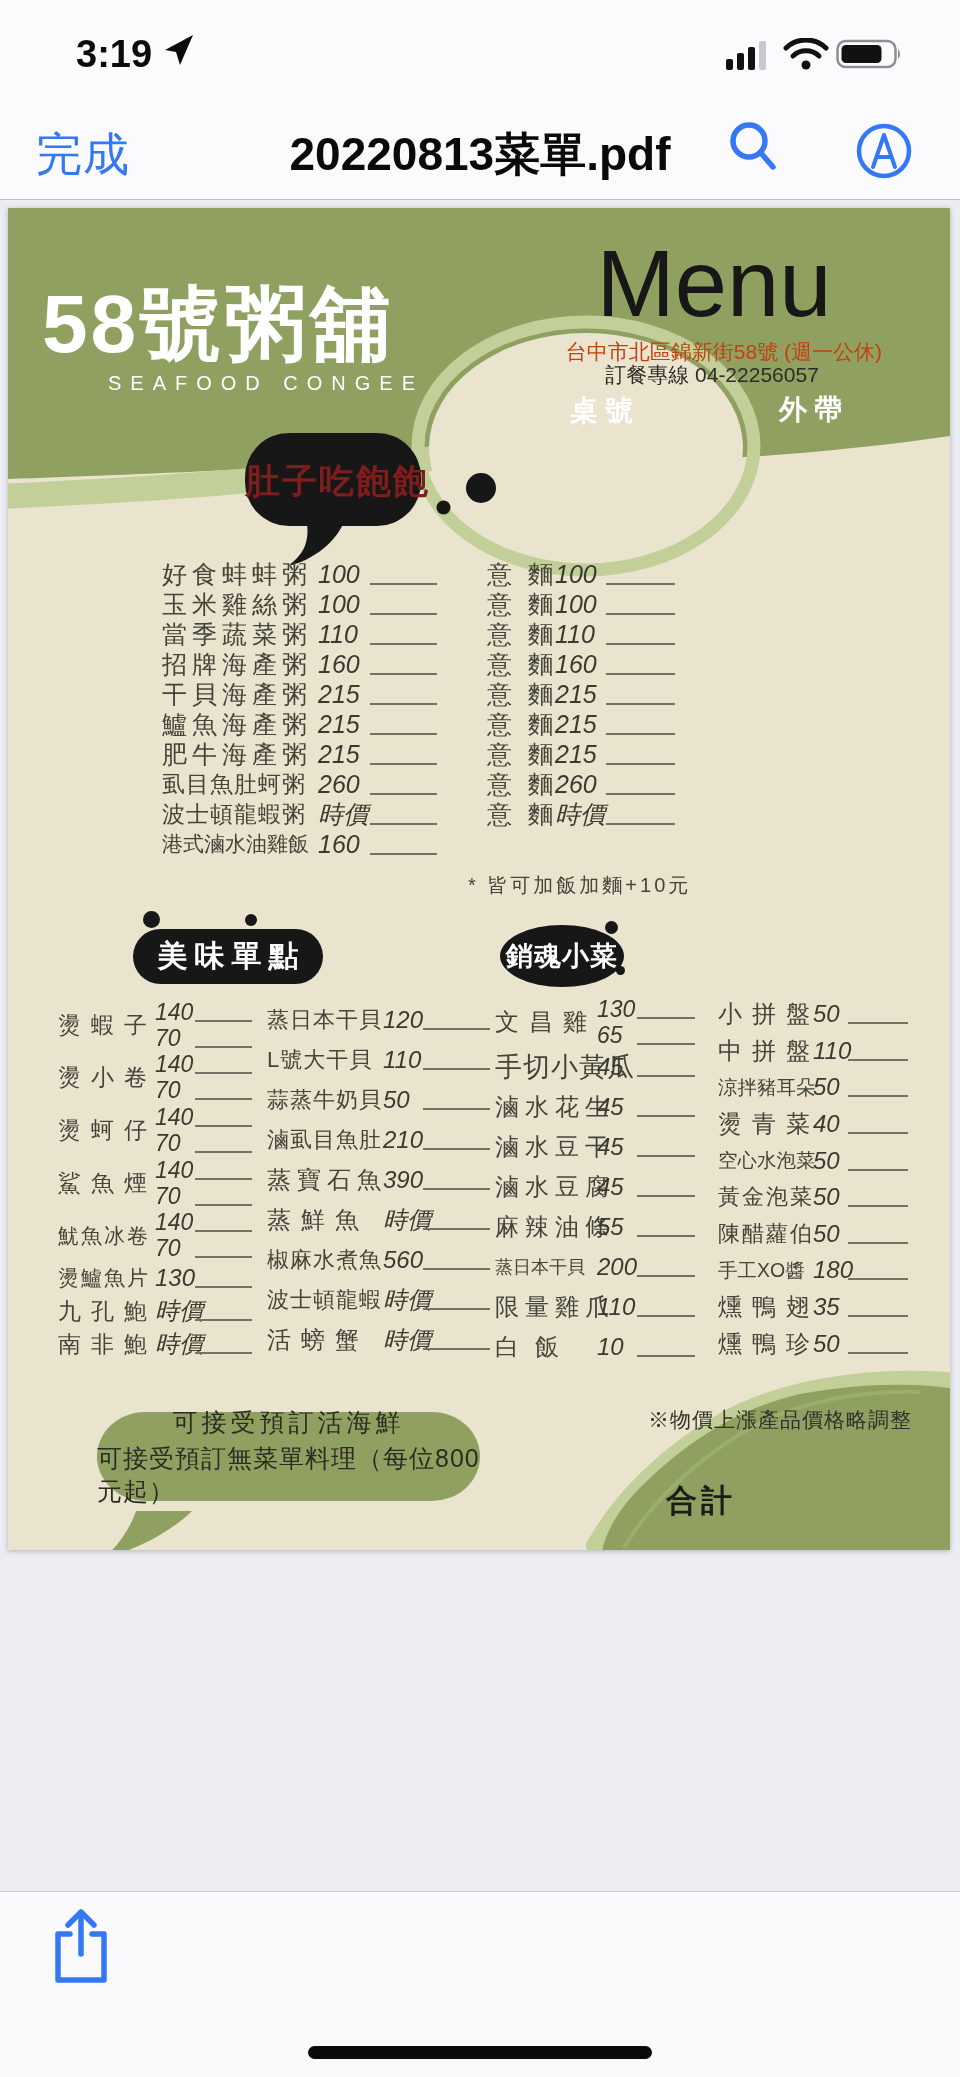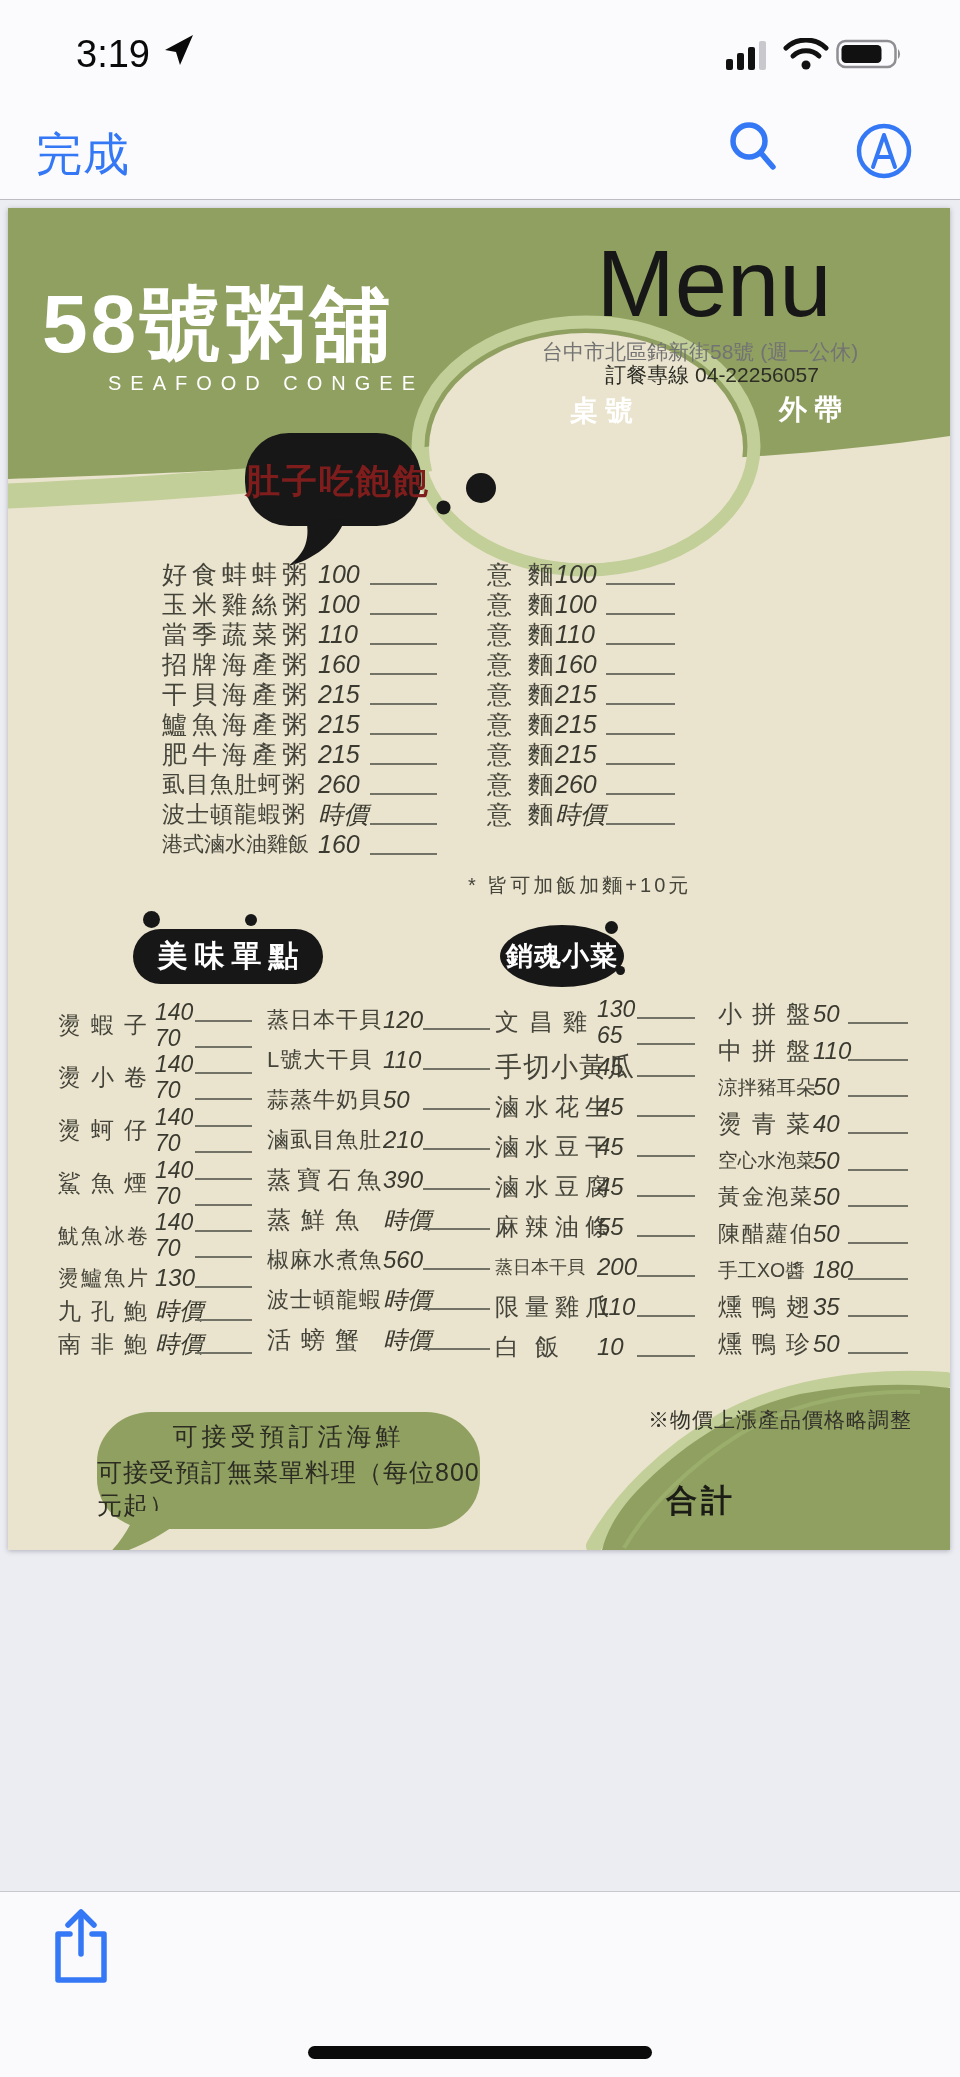--- a/index.html
+++ b/index.html
@@ -2,41 +2,41 @@
 <html><head>
 <meta charset="utf-8">
 <style>
   *{margin:0;padding:0;box-sizing:border-box}
   html,body{width:960px;background:#ecedf2}
   body{font-family:"Liberation Sans",sans-serif}
   .screen{position:relative;width:960px;height:2077px;background:#ecedf2;overflow:hidden}
 
   
   .chrome{position:absolute;top:0;left:0;width:960px;height:200px;background:#fbfbfd;border-bottom:1px solid #bcbcc2}
-  .time{position:absolute;left:76px;top:33px;font-size:38px;font-weight:400;color:#0a0a0a;letter-spacing:0}
+  .time{position:absolute;left:76px;top:33px;font-size:38px;font-weight:700;color:#0a0a0a;letter-spacing:0}
   .loc-arrow{position:absolute;left:163px;top:34px}
   .sig{position:absolute;left:726px;top:40px}
   .wifi{position:absolute;left:783px;top:38px}
   .batt{position:absolute;left:836px;top:38px}
   .done-btn{position:absolute;left:36px;top:124px;font-size:46px;color:#3478f6;background:none;border:none;letter-spacing:1px;font-family:Liberation Serif, serif}
   .doc-title{position:absolute;left:480px;top:124px;transform:translateX(-50%);font-size:46px;font-weight:700;color:#0a0a0a;white-space:nowrap}
   .nav-ic{position:absolute;background:none;border:none}
   .search-btn{left:726px;top:118px}
   .markup-btn{left:855px;top:122px}
 
   
   .viewport{position:absolute;top:201px;left:0;width:960px;height:1690px;background:#ecedf2}
   .page{position:absolute;left:8px;top:7px;width:942px;height:1342px;background:#eae4ce;box-shadow:0 1px 5px rgba(60,60,80,.35);overflow:hidden}
   .art{position:absolute;left:0;top:0}
   .abs{position:absolute;white-space:nowrap}
 
   .logo{left:34px;top:62px;font-size:82px;font-weight:700;color:#fff;letter-spacing:3px}
   .tagline{left:100px;top:164px;font-size:20px;font-weight:400;color:#fff;letter-spacing:9px}
   .menu-word{left:566px;top:22px;width:280px;text-align:center;font-size:94px;font-weight:400;color:#171717}
-  .addr1{left:534px;top:130px;width:340px;text-align:left;font-size:21px;color:#737373}
+  .addr1{left:534px;top:130px;width:340px;text-align:right;font-size:21px;color:#c2410c}
   .addr2{left:534px;top:153px;width:340px;text-align:center;font-size:21px;color:#2d2d26}
   .tableno{left:562px;top:184px;font-size:28px;font-weight:700;color:#fff;letter-spacing:7px}
   .takeout{left:771px;top:183px;font-size:28px;font-weight:700;color:#fff;letter-spacing:7px}
   .bubble-txt{left:237px;top:250px;width:176px;text-align:right;font-size:35px;font-weight:700;color:#7f1d1d;letter-spacing:2px}
 
   .dot{position:absolute;background:#171717;border-radius:50%}
 
   .pill{position:absolute;background:#171717;color:#fff;display:flex;align-items:center;justify-content:center;font-weight:700}
   .pill-a{left:125px;top:721px;width:190px;height:55px;border-radius:28px;font-size:30px;letter-spacing:7px;padding-left:7px}
   .pill-b{left:492px;top:717px;width:124px;height:62px;border-radius:50%;font-size:27px;letter-spacing:1px}
@@ -97,21 +97,21 @@
   .colD{left:710px;top:788px}
   .colD .mrow{height:36.6px}
   .colD .mname{width:95px}
   .colD .len4{font-size:22px;letter-spacing:2px}
   .colD .len5{font-size:19.5px;letter-spacing:0}
   .colD .pv{width:35px}
   .colD .ln{width:60px}
 
   .add-note{left:460px;top:664px;font-size:20px;color:#45443a;letter-spacing:3px}
   .price-note{left:640px;top:1198px;font-size:21px;color:#33322a;letter-spacing:1px;z-index:3}
-  .resv{position:absolute;left:89px;top:1204px;width:383px;height:117px;background:#90a061;border-radius:54px/50px;display:flex;flex-direction:column;align-items:center;justify-content:center;gap:3px;z-index:2}
+  .resv{position:absolute;left:89px;top:1204px;width:383px;height:89px;background:#90a061;border-radius:54px/50px;display:flex;flex-direction:column;align-items:center;justify-content:center;gap:3px;z-index:2}
   .resv-l1{font-size:25px;color:#2c2c22;letter-spacing:4px}
   .resv-l2{font-size:25px;color:#2c2c22;letter-spacing:1px}
   .resv-tail{position:absolute;left:96px;top:1303px;z-index:2}
   .total{left:658px;top:1272px;font-size:31px;font-weight:700;color:#1c1c16;letter-spacing:4px;z-index:3}
 
   
   .toolbar{position:absolute;top:1891px;left:0;width:960px;height:186px;background:#fafafc;border-top:1px solid #c8c8cd}
   .share-btn{position:absolute;left:48px;top:16px;background:none;border:none}
   .home-bar{position:absolute;left:308px;top:2046px;width:344px;height:13px;border-radius:7px;background:#0b0b0b}
 </style>
@@ -136,20 +136,21 @@
       <path d="M10 18 A19 19 0 0 1 36 18" fill="none" stroke="#111" stroke-width="5" stroke-linecap="round"></path>
       <circle cx="23" cy="27" r="4.5" fill="#111"></circle>
     </svg>
     <svg class="batt" width="70" height="32" viewBox="0 0 70 32">
       <rect x="1.5" y="3" width="58" height="26" rx="8" fill="none" stroke="#8e8e93" stroke-width="2.5"></rect>
       <rect x="5.5" y="7" width="40" height="18" rx="4.5" fill="#111"></rect>
       <path d="M62 11 A7 7 0 0 1 62 21 Z" fill="#8e8e93"></path>
     </svg>
 
     <button class="done-btn">完成</button>
+    <div class="doc-title">20220813菜單.pdf</div>
     <button class="nav-ic search-btn">
       <svg width="52" height="56" viewBox="0 0 52 56">
         <circle cx="23" cy="23" r="16" fill="none" stroke="#3478f6" stroke-width="5.5"></circle>
         <line x1="35" y1="35" x2="47" y2="49" stroke="#3478f6" stroke-width="5.5" stroke-linecap="round"></line>
       </svg>
     </button>
     <button class="nav-ic markup-btn">
       <svg width="58" height="58" viewBox="0 0 58 58">
         <circle cx="29" cy="29" r="25" fill="none" stroke="#3478f6" stroke-width="4.5"></circle>
         <path d="M29 13 L40 45 M29 13 L18 45 M21.5 35 H36.5" fill="none" stroke="#3478f6" stroke-width="4" stroke-linecap="round"></path>

